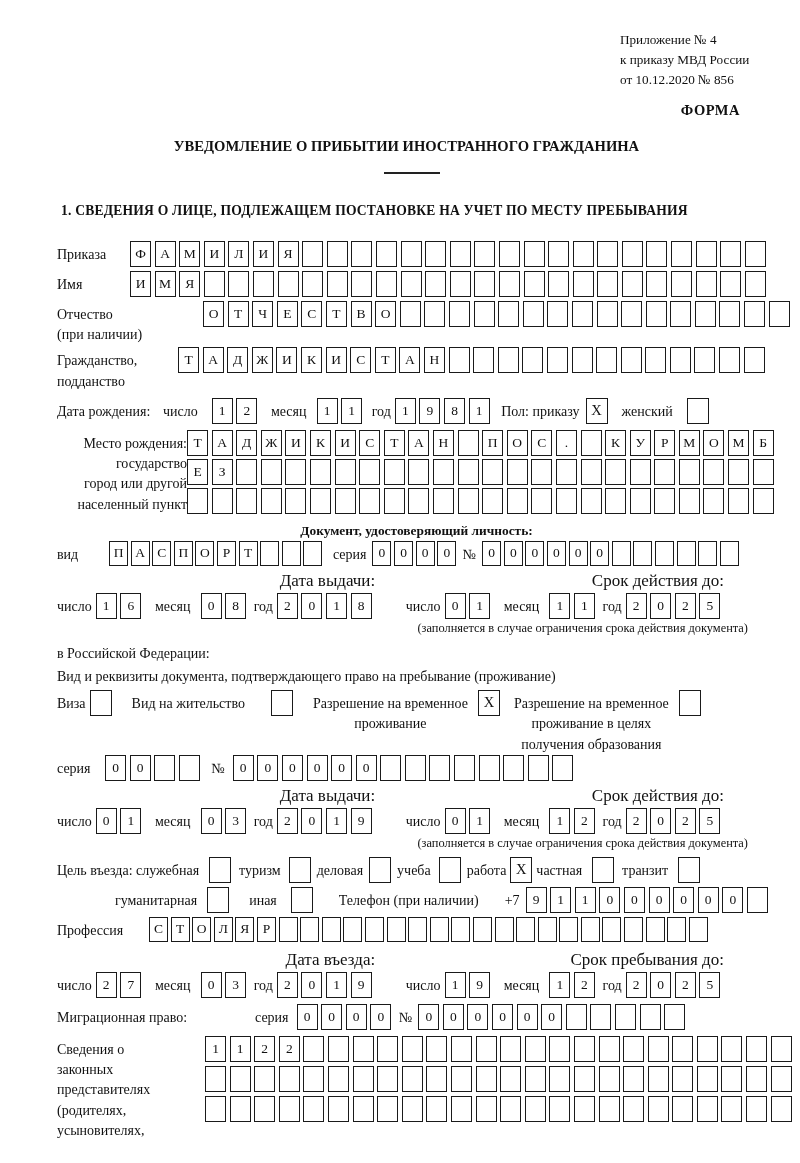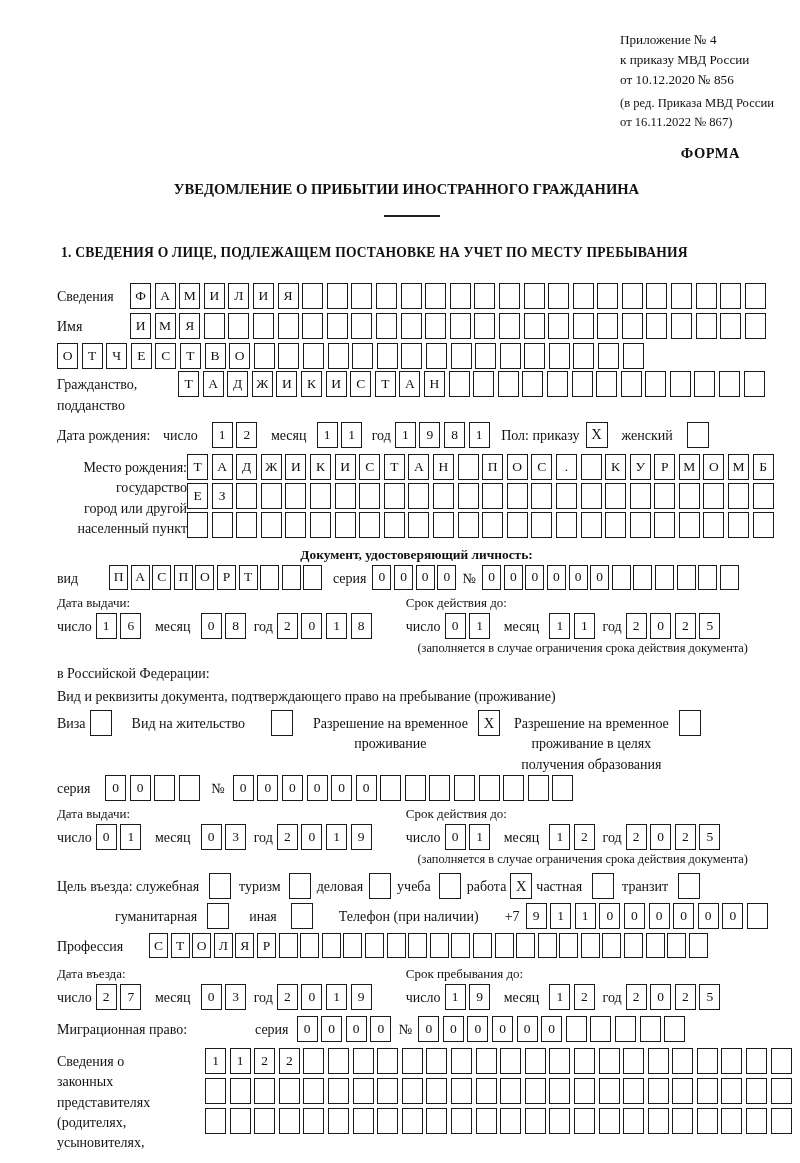--- a/index.html
+++ b/index.html
@@ -33,52 +33,48 @@
   .checkbox {
     width:22px; height:26px; border:1.7px solid #1a1a1a;
     display:inline-flex; align-items:center; justify-content:center;
     font-size:14.5px; flex:0 0 auto; background:#fff;
   }
   .inlbl { padding-top:4px; line-height:1.45; }
   .center-b { text-align:center; font-weight:bold; font-size:13.4px; margin-top:5px; }
   .note { font-size:12.4px; text-align:right; padding-right:28px; margin-top:2px; }
   .plain { font-size:14px; line-height:1.65; margin-top:6px; }
   .datepair { display:flex; justify-content:space-between; padding-right:52px; margin-top:5px; }
-  .dgroup .dhead { text-align:left; font-size:13px; margin-bottom:2px; }
+  .dgroup .dhead { text-align:right; font-size:17px; margin-bottom:2px; }
   .dline { display:flex; align-items:flex-start; }
   .dline .inlbl { padding-top:4px; }
   .gap4 { width:4px; } .gap6 { width:6px; } .gap8 { width:8px; } .gap10 { width:10px; }
   .gap14 { width:14px; } .gap20 { width:20px; } .gap26 { width:26px; }
   .two-line { text-align:center; line-height:1.45; padding-top:4px; }
 </style>
 </head>
 <body>
 
 <div class="page">
 
   <div class="hdr">
     <div>Приложение № 4</div>
     <div>к приказу МВД России</div>
     <div>от 10.12.2020 № 856</div>
-    <div class="sub">
-      <div>(в ред. Приказа МВД России</div>
-      <div>от 16.11.2022 № 867)</div>
-    </div>
   </div>
   <div class="forma">ФОРМА</div>
 
   <div class="title">
     <div>УВЕДОМЛЕНИЕ О ПРИБЫТИИ ИНОСТРАННОГО ГРАЖДАНИНА</div>
     <div><span class="underline"></span></div>
   </div>
 
   <div class="sec1">1. СВЕДЕНИЯ О ЛИЦЕ, ПОДЛЕЖАЩЕМ ПОСТАНОВКЕ НА УЧЕТ ПО МЕСТУ ПРЕБЫВАНИЯ</div>
 
   <div class="row" style="margin-top:22px;">
-    <div class="lbl" style="width:73px;">Сведения</div>
+    <div class="lbl" style="width:73px;">Приказа</div>
     <div class="cells">
         <span class="cell">Ф</span>
         <span class="cell">А</span>
         <span class="cell">М</span>
         <span class="cell">И</span>
         <span class="cell">Л</span>
         <span class="cell">И</span>
         <span class="cell">Я</span>
         <span class="cell"></span>
         <span class="cell"></span>
@@ -128,20 +124,24 @@
         <span class="cell"></span>
         <span class="cell"></span>
         <span class="cell"></span>
         <span class="cell"></span>
         <span class="cell"></span>
         <span class="cell"></span>
       </div>
   </div>
 
   <div class="row">
+    <div class="lbl" style="width:146px;">
+      <div>Отчество</div>
+      <div>(при наличии)</div>
+    </div>
     <div class="cells">
         <span class="cell">О</span>
         <span class="cell">Т</span>
         <span class="cell">Ч</span>
         <span class="cell">Е</span>
         <span class="cell">С</span>
         <span class="cell">Т</span>
         <span class="cell">В</span>
         <span class="cell">О</span>
         <span class="cell"></span>

